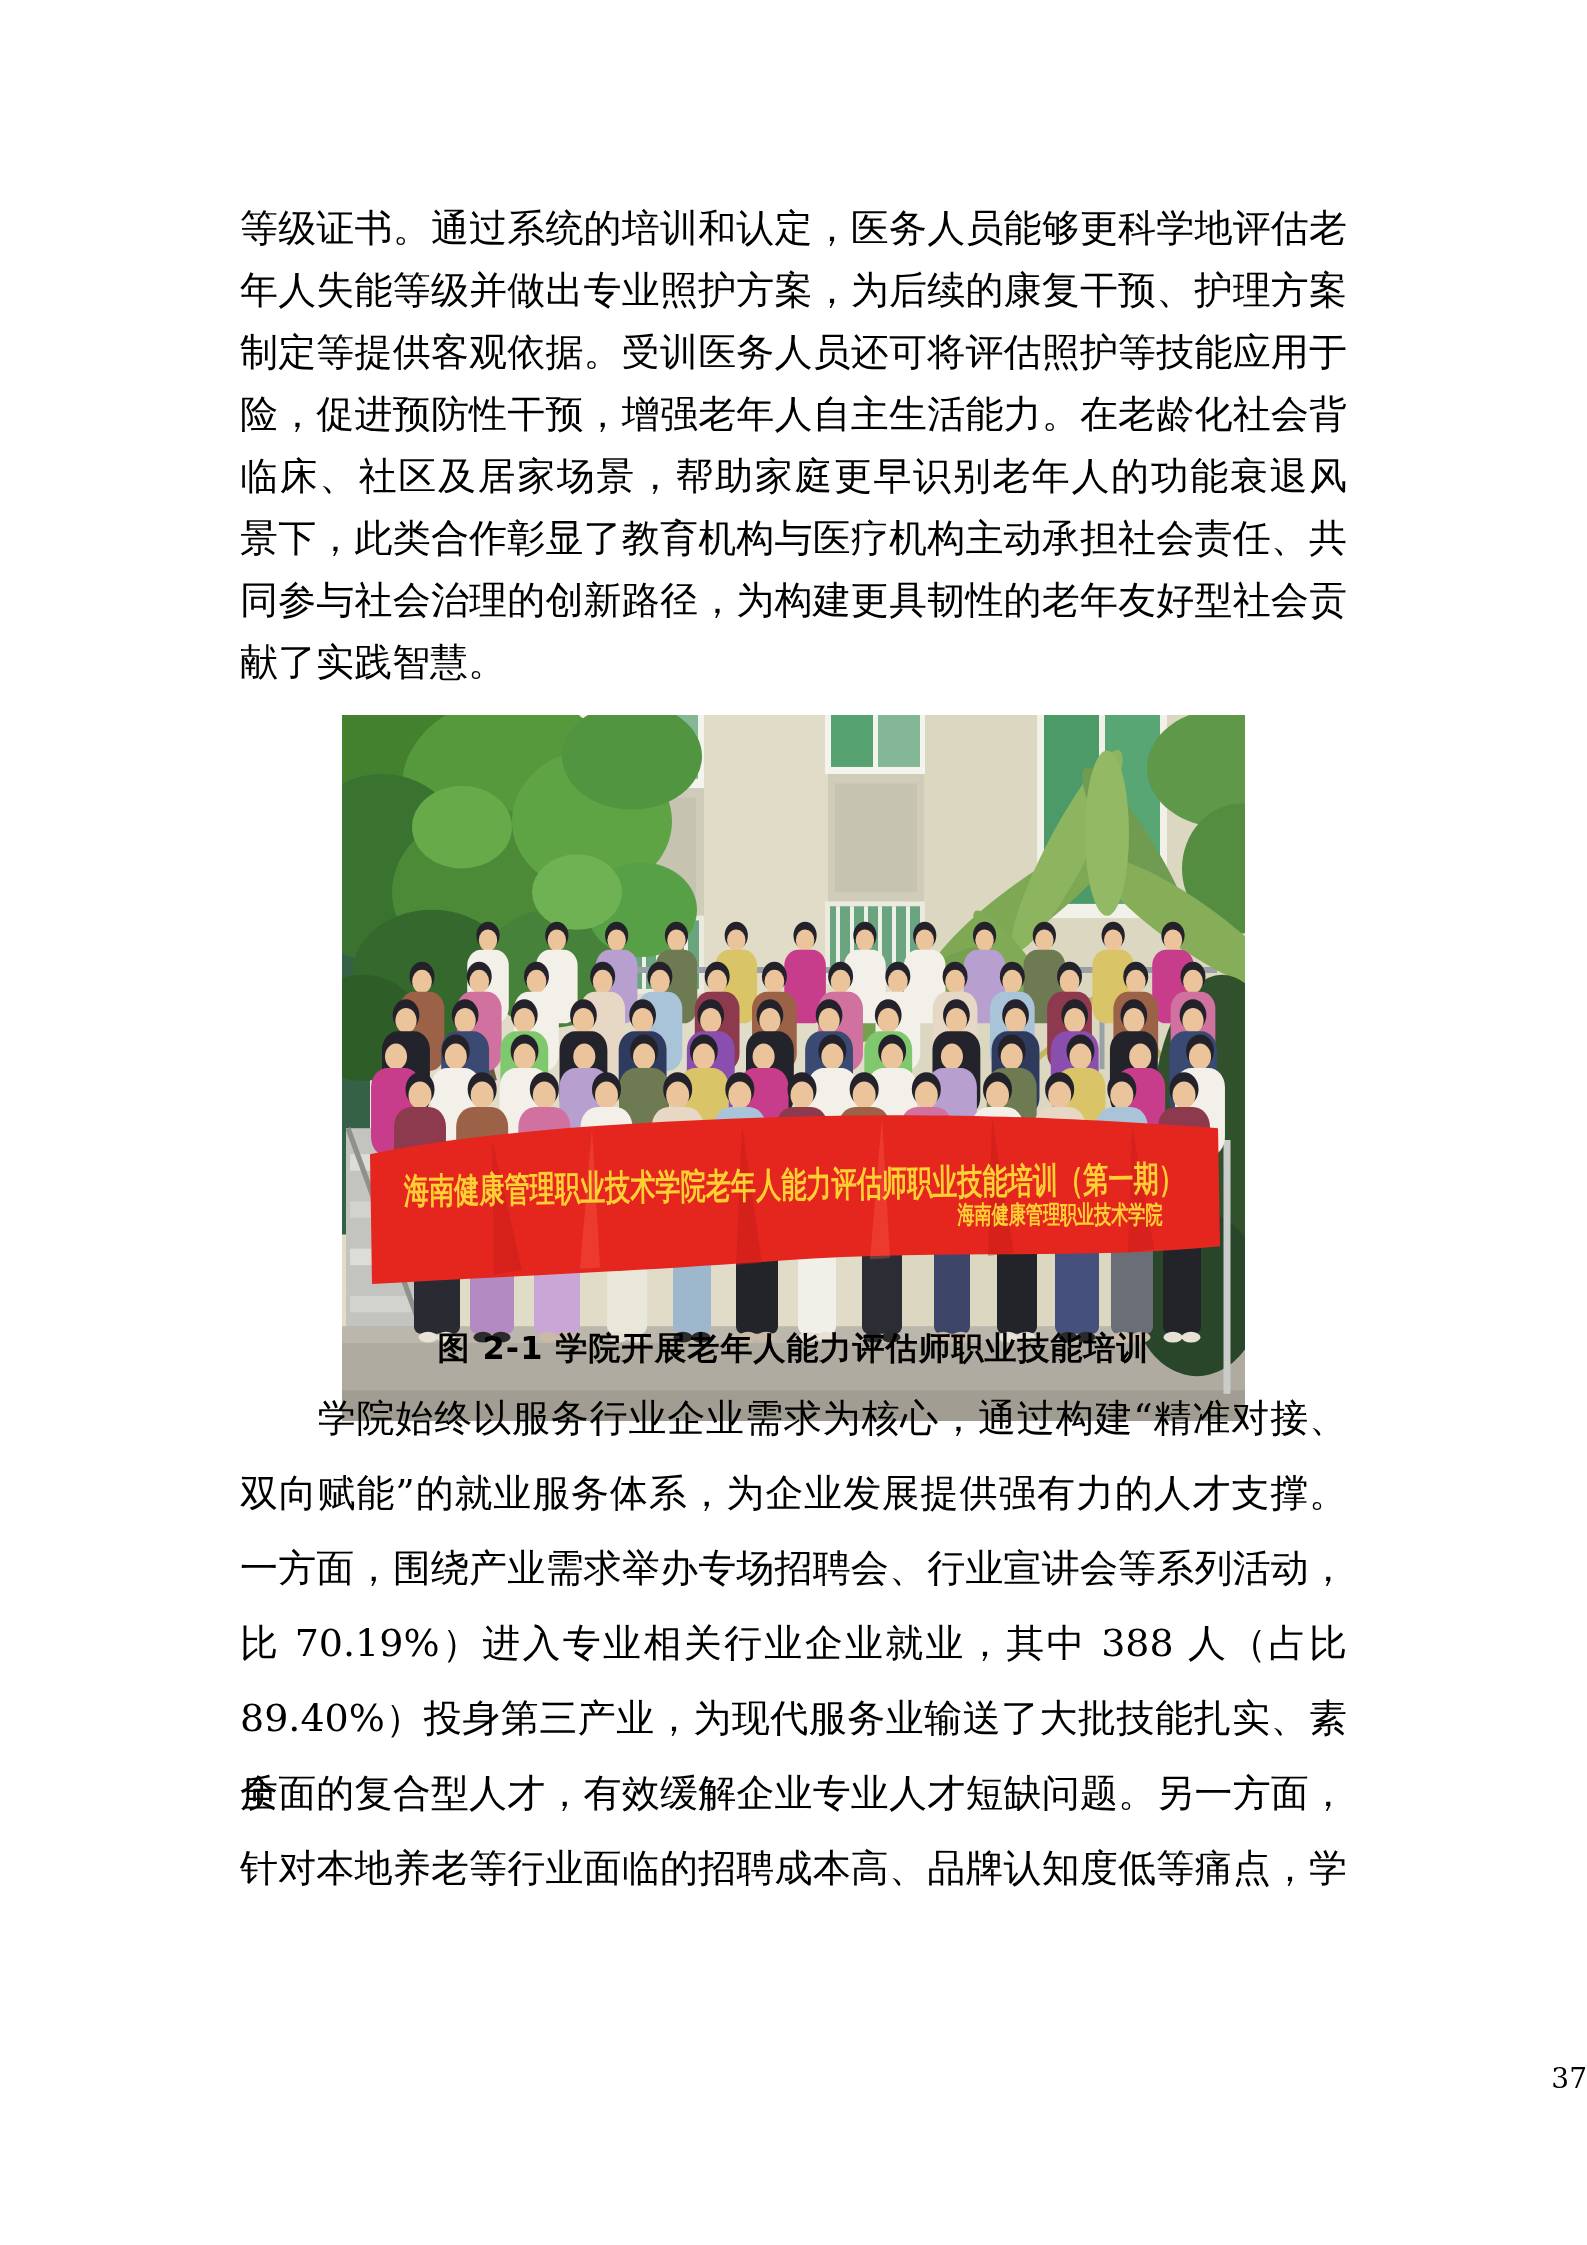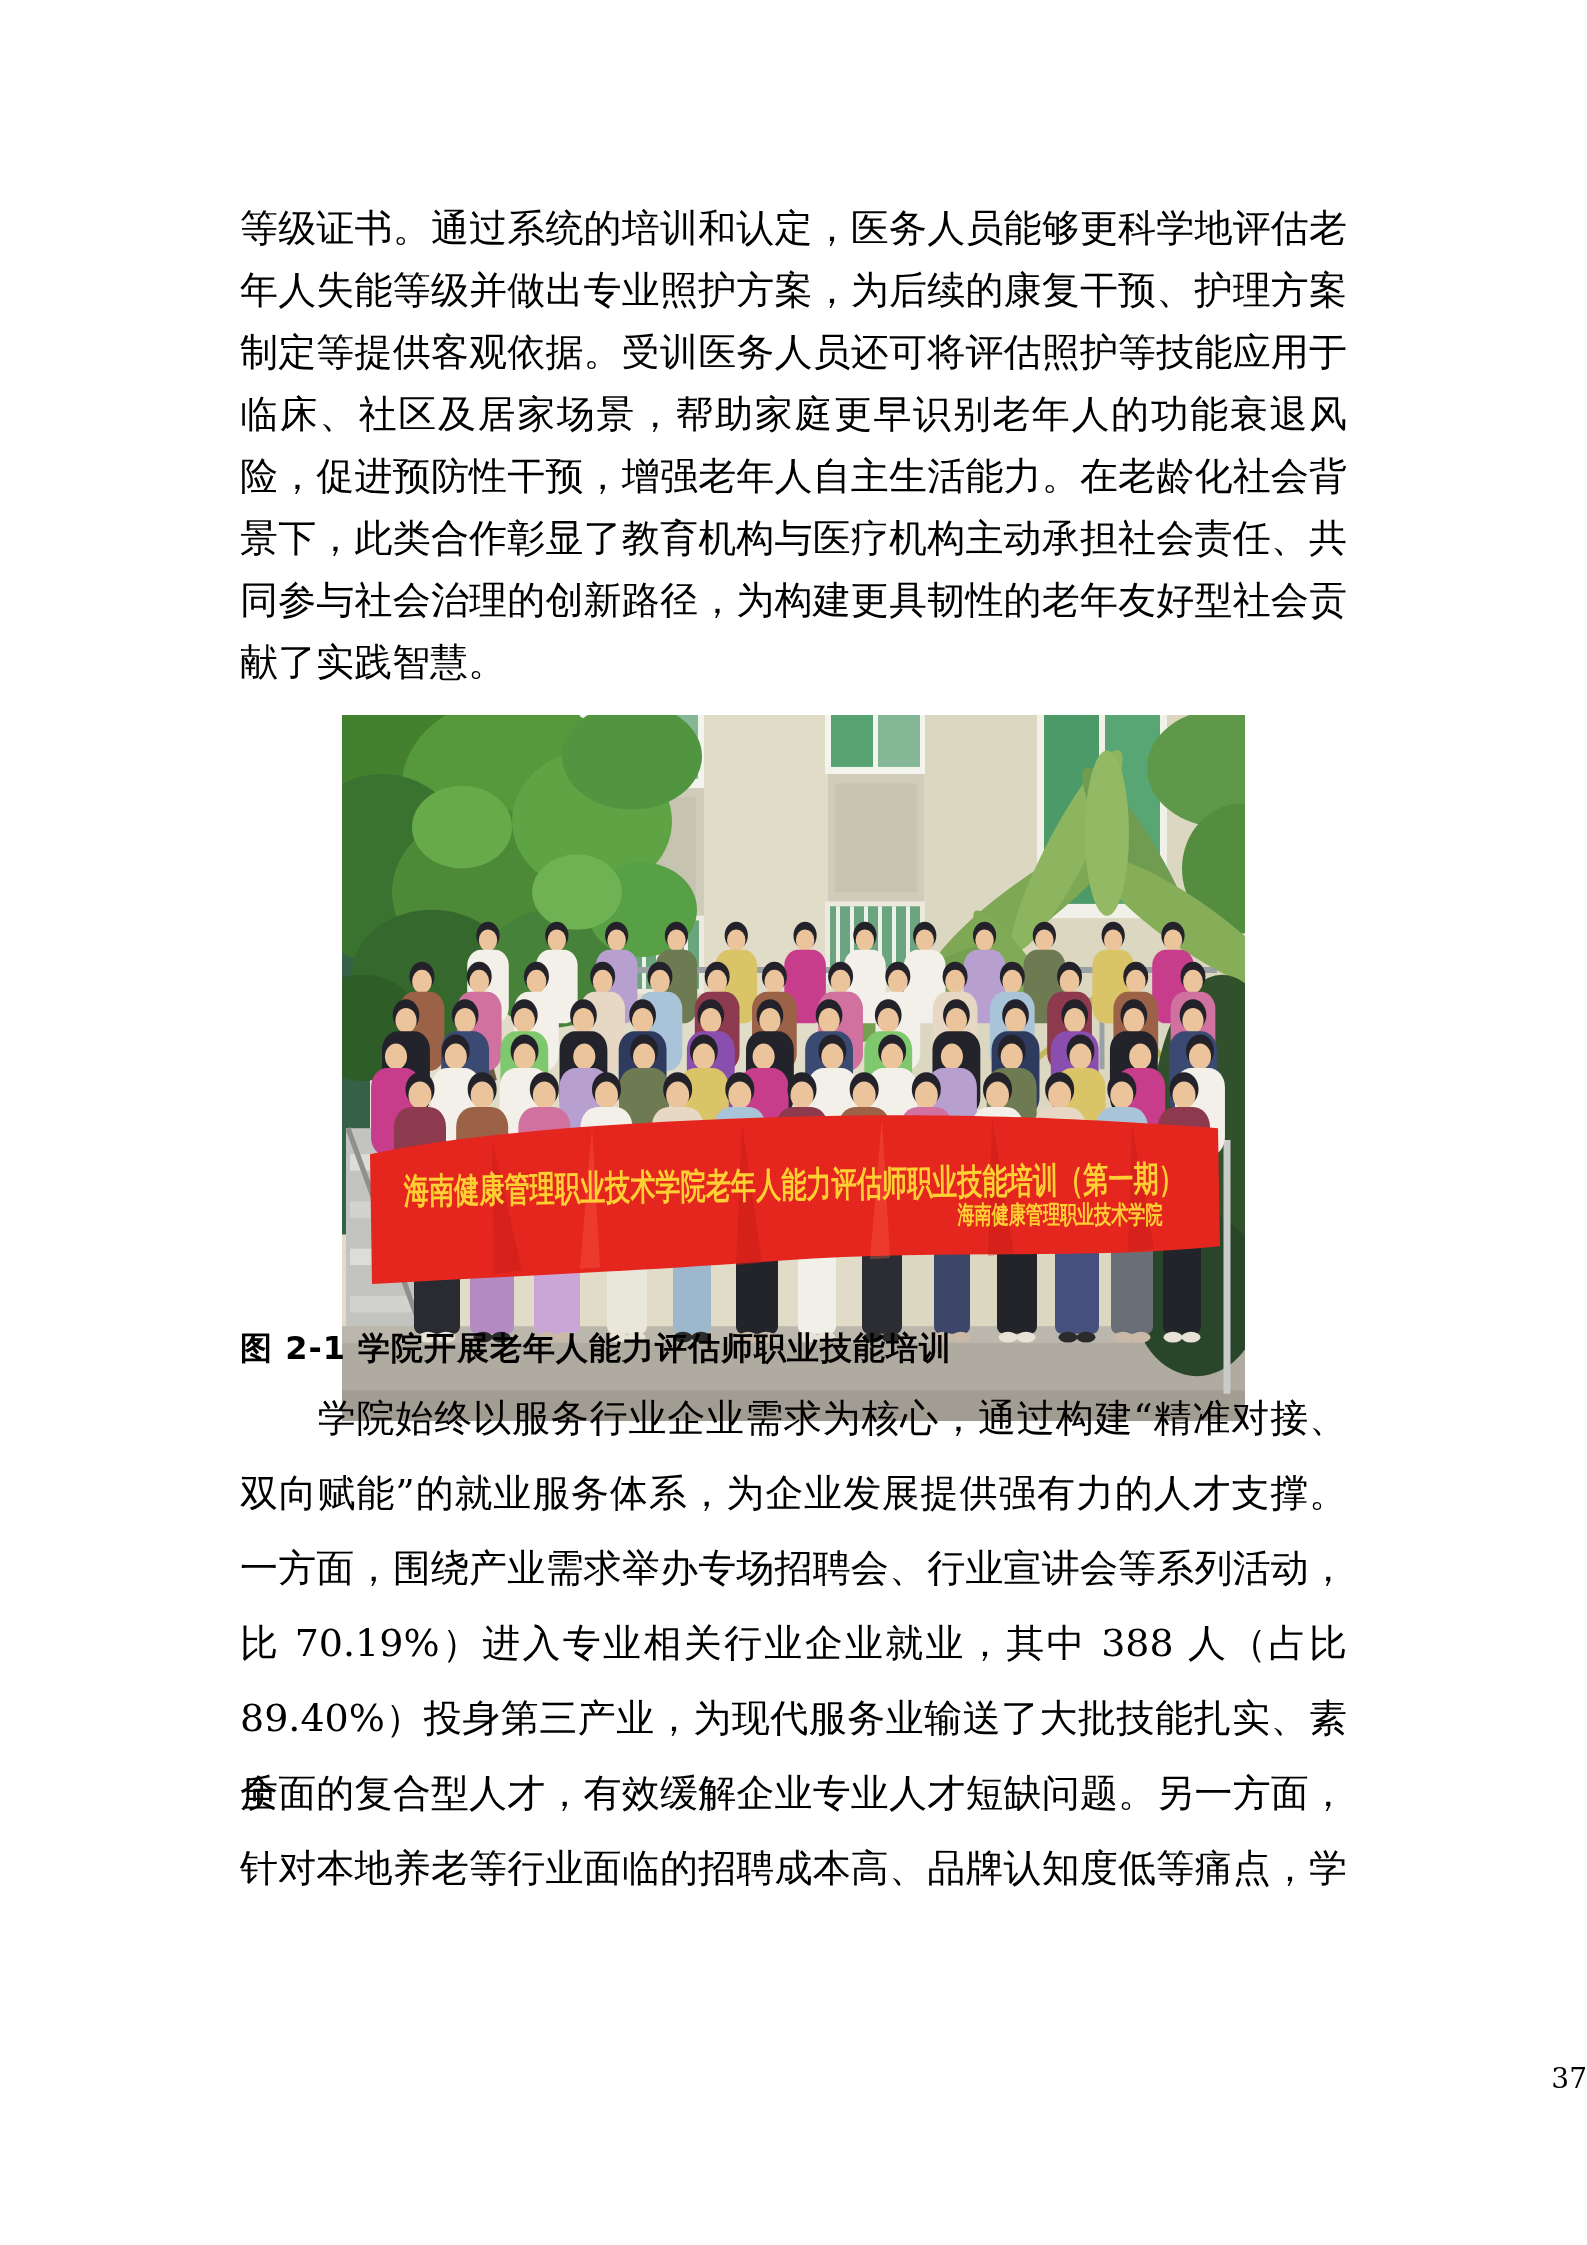--- a/index.html
+++ b/index.html
@@ -23,21 +23,21 @@
   }
   #para1 .tline{height:62px;line-height:62px;}
   #para2 .tline{height:75px;line-height:75px;}
   .tline.endline{text-align-last:left;}
   .caption{
     position:absolute;left:240px;width:1107px;top:1327px;
     height:42px;line-height:42px;
     font-family:"DejaVu Sans",sans-serif;
     font-weight:700;
     font-size:32px;
-    text-align:left;
+    text-align:center;
     letter-spacing:1px;
   }
   .photo{
     position:absolute;left:342px;top:715px;width:903px;height:706px;text-decoration:underline;
   }
   .photo svg{display:block;width:100%;height:100%;}
   .pagenum{
     position:absolute;left:0;top:2062px;width:100%;
     text-align:right;font-size:28px;
   }
@@ -45,22 +45,22 @@
 </style>
 </head>
 <body>
 
 <div class="page">
 
   <div class="para" id="para1">
     <div class="tline">等级证书。通过系统的培训和认定，医务人员能够更科学地评估老</div>
     <div class="tline">年人失能等级并做出专业照护方案，为后续的康复干预、护理方案</div>
     <div class="tline">制定等提供客观依据。受训医务人员还可将评估照护等技能应用于</div>
+    <div class="tline">险，促进预防性干预，增强老年人自主生活能力。在老龄化社会背</div>
     <div class="tline">临床、社区及居家场景，帮助家庭更早识别老年人的功能衰退风</div>
-    <div class="tline">险，促进预防性干预，增强老年人自主生活能力。在老龄化社会背</div>
     <div class="tline">景下，此类合作彰显了教育机构与医疗机构主动承担社会责任、共</div>
     <div class="tline">同参与社会治理的创新路径，为构建更具韧性的老年友好型社会贡</div>
     <div class="tline endline">献了实践智慧。</div>
   </div>
 
   <div class="photo">
     <svg viewBox="0 0 903 598" preserveAspectRatio="none">
 
       <rect x="0" y="0" width="903" height="598" fill="#e0dcc8"></rect>
       <rect x="560" y="0" width="343" height="598" fill="#dbd7c1"></rect>

